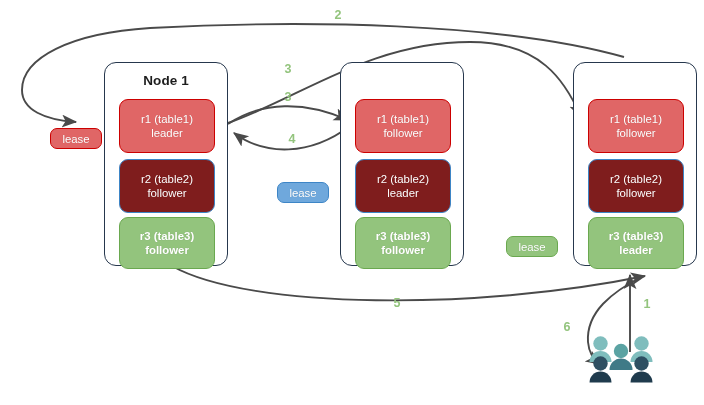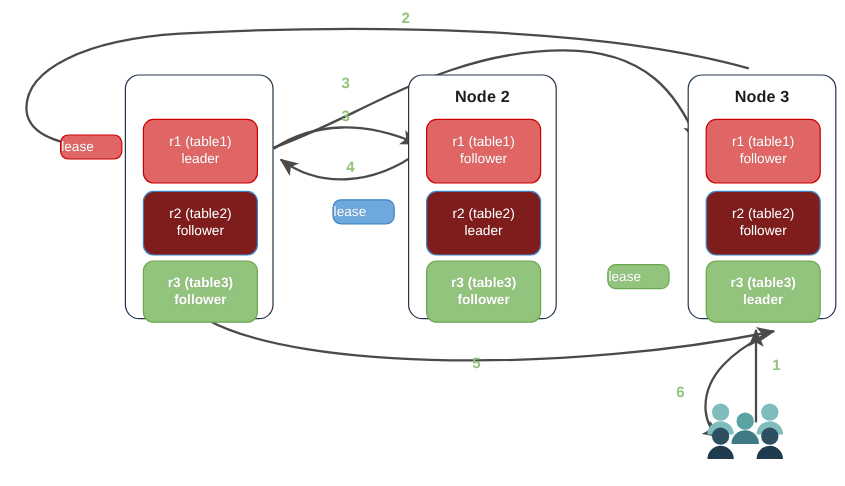--- a/index.html
+++ b/index.html
@@ -59,24 +59,25 @@
   .rep-red   { background: #e06666; border: 1.6px solid #cc0000; }
   .rep-blue  { background: #7f1d1d; border: 1.6px solid #3d85c6; }
   .rep-green { background: #93c47d; border: 1.6px solid #6aa84f; font-weight: bold; }
 
   .lease {
     position: absolute;
     border-radius: 7px;
     box-sizing: border-box;
     display: flex;
     align-items: center;
-    justify-content: flex-start;
+    justify-content: center;
     color: #ffffff;
     font-size: 11.4px;
     text-shadow: 0 0 1px rgba(0,0,0,.18);
+    margin-top: 16px;
   }
   .edge-label {
     position: absolute;
     color: #93c47d;
     font-size: 12.5px;
     font-weight: bold;
     text-align: center;
     white-space: nowrap;
   }
   .users-icon {
@@ -104,52 +105,51 @@
     <path d="M 350,126 C 310,156 265,156 234,133" fill="none" stroke="#4a4a4a" stroke-width="1.9" marker-end="url(#ah)"></path>
 
     <path d="M 172,266 C 250,310 480,310 645,276" fill="none" stroke="#4a4a4a" stroke-width="1.9" marker-end="url(#ah)"></path>
 
     <path d="M 630,352 L 630,275" fill="none" stroke="#4a4a4a" stroke-width="1.9" marker-end="url(#ah)"></path>
 
     <path d="M 643,276 C 612,292 586,312 588,342 C 589,354 594,360 600,364" fill="none" stroke="#4a4a4a" stroke-width="1.9" marker-end="url(#ah)"></path>
   </svg>
 
   <div class="node-box" style="left:104px; top:62px; width:124px; height:204px;">
+    <div class="node-title">Node 1</div>
     <div class="replica rep-red" style="left:14px; top:36px; width:96px; height:54px;">
       <span class="ln">r1 (table1)</span>
       <span class="ln">leader</span>
     </div>
     <div class="replica rep-blue" style="left:14px; top:96px; width:96px; height:54px;">
       <span class="ln">r2 (table2)</span>
       <span class="ln">follower</span>
     </div>
     <div class="replica rep-green" style="left:14px; top:154px; width:96px; height:52px;">
       <span class="ln">r3 (table3)</span>
       <span class="ln">follower</span>
     </div>
   </div>
 
   <div class="node-box" style="left:340px; top:62px; width:124px; height:204px;">
-    <div class="node-title">Node 2</div>
     <div class="replica rep-red" style="left:14px; top:36px; width:96px; height:54px;">
       <span class="ln">r1 (table1)</span>
       <span class="ln">follower</span>
     </div>
     <div class="replica rep-blue" style="left:14px; top:96px; width:96px; height:54px;">
       <span class="ln">r2 (table2)</span>
       <span class="ln">leader</span>
     </div>
     <div class="replica rep-green" style="left:14px; top:154px; width:96px; height:52px;">
       <span class="ln">r3 (table3)</span>
       <span class="ln">follower</span>
     </div>
   </div>
 
   <div class="node-box" style="left:573px; top:62px; width:124px; height:204px;">
-    <div class="node-title">Node 3</div>
     <div class="replica rep-red" style="left:14px; top:36px; width:96px; height:54px;">
       <span class="ln">r1 (table1)</span>
       <span class="ln">follower</span>
     </div>
     <div class="replica rep-blue" style="left:14px; top:96px; width:96px; height:54px;">
       <span class="ln">r2 (table2)</span>
       <span class="ln">follower</span>
     </div>
     <div class="replica rep-green" style="left:14px; top:154px; width:96px; height:52px;">
       <span class="ln">r3 (table3)</span>

